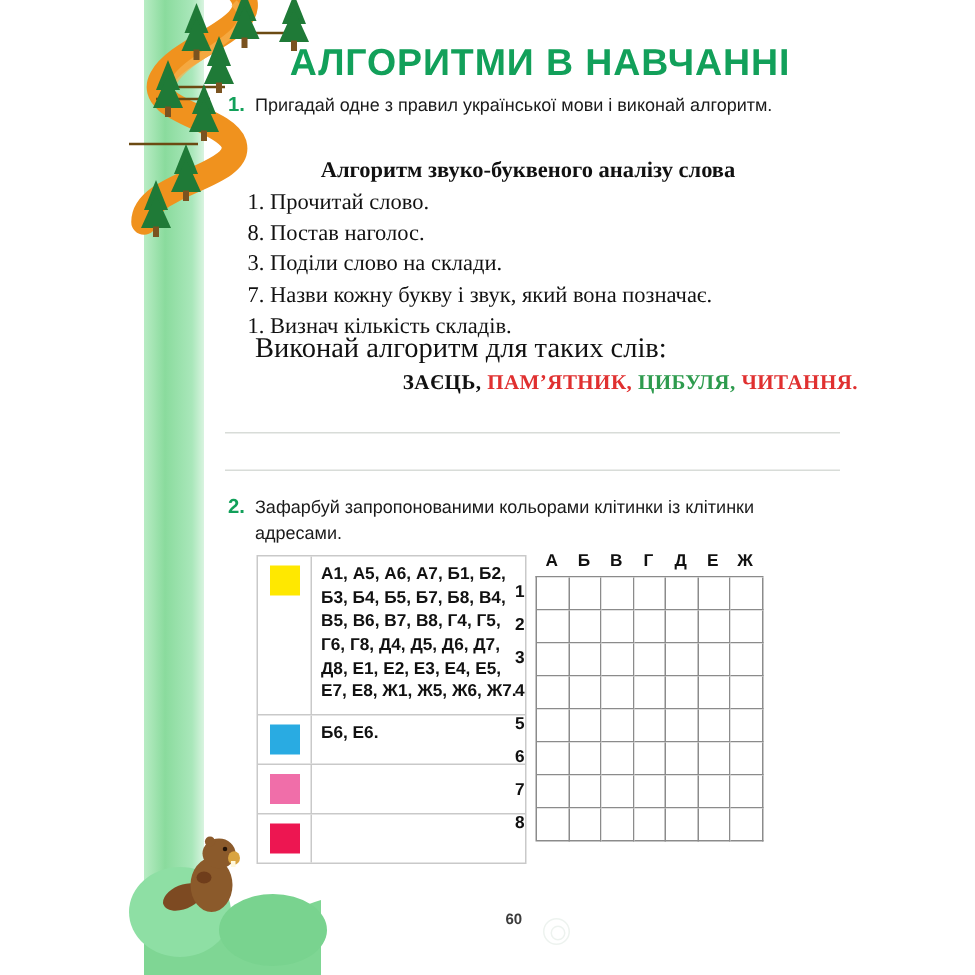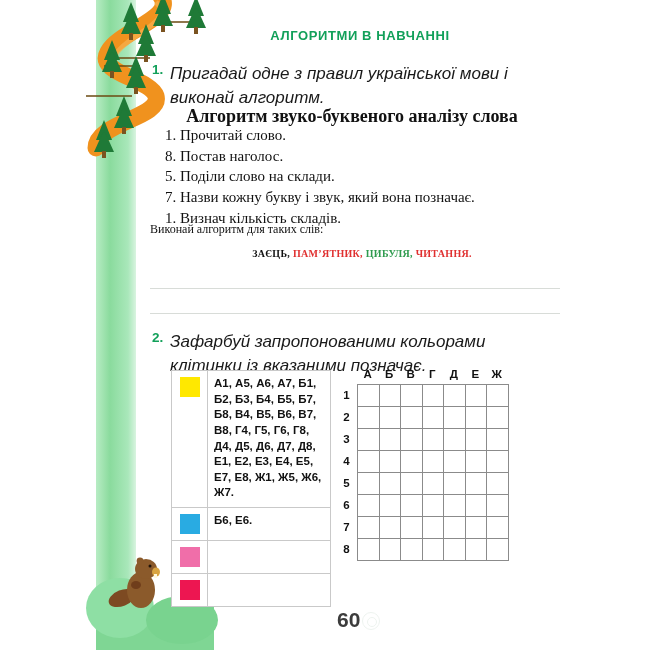--- a/index.html
+++ b/index.html
@@ -15,88 +15,87 @@
   
   #decor { position:absolute; left:0; top:0; width:230px; height:650px; pointer-events:none; }
 
   
   .page { position:absolute; left:0; top:0; width:650px; height:650px; }
 
   .title {
     position:absolute; left:150px; top:28px; width:420px;
     text-align:center;
     color:#12a05a;
-    font-size:13px;
+    font-size:25px;
     font-weight:bold;
     letter-spacing:0.6px;
   }
 
   .ex { position:absolute; }
 
   .ex-num {
     color:#12a05a;
     font-weight:bold;
     font-size:13.5px;
     position:absolute; left:0; top:0;
   }
   .ex-body {
     margin-left:18px;
-    font-size:17px;
+    font-size:12px;
     color:#1a1a1a;
     line-height:1.42;
-    font-style:italic;
   }
 
   #ex1 { left:152px; top:62px; width:400px; }
   #ex2 { left:152px; top:330px; width:400px; }
 
   .algo-title {
     position:absolute; left:152px; top:106px; width:400px;
     text-align:center;
     font-family:"Liberation Serif", serif;
     font-weight:bold;
-    font-size:18px;
+    font-size:15px;
     color:#111;
   }
 
   .algo-steps {
     position:absolute; left:165px; top:125px; width:400px;
     font-family:"Liberation Serif", serif;
     font-size:15px;
     color:#111;
     line-height:1.38;
   }
   .algo-steps div { white-space:nowrap; }
 
   .algo-outro {
-    position:absolute; left:150px; top:222px;
+    position:absolute; left:170px; top:222px;
     font-family:"Liberation Serif", serif;
-    font-size:12px; color:#111;
+    font-size:19px; color:#111;
   }
 
   .words {
     position:absolute; left:152px; top:248px; width:420px;
-    text-align:center;
+    text-align:right;
     font-family:"Liberation Serif", serif;
     font-weight:bold;
-    font-size:10px;
+    font-size:14px;
     letter-spacing:0.3px;
   }
   .words span { white-space:nowrap; }
 
   .rule {
     position:absolute; left:150px; width:410px; height:1px;
     background:#d8dcd8;
   }
   #rule1 { top:288px; }
   #rule2 { top:313px; }
 
   
   #addr-table {
-    position:absolute; left:171px; top:370px; width:160px;
+    position:absolute; left:171px; top:370px; width:180px;
     border:1px solid #c9c9c9;
     background:#fff;
   }
   .addr-row { display:flex; border-bottom:1px solid #c9c9c9; }
   .addr-row:last-child { border-bottom:none; }
   .swatch-cell {
     width:36px; flex:0 0 36px;
     display:flex; align-items:flex-start; justify-content:center;
     padding:6px 0 6px 0;
     border-right:1px solid #c9c9c9;
@@ -132,21 +131,21 @@
   .grid-cell {
     width:21.5px; height:22px;
     border-right:1px solid #8b8b8b;
     border-bottom:1px solid #8b8b8b;
     background:#fff;
   }
 
   
   #page-number {
     position:absolute; left:337px; top:608px;
-    font-size:21px; font-weight:bold; color:#3c3c3c;
+    font-size:10px; font-weight:bold; color:#3c3c3c;
   }
   #footer-watermark {
     position:absolute; left:362px; top:612px;
     width:18px; height:18px;
     border:1px solid #dfe9e2;
     border-radius:50%;
     opacity:.55;
   }
   #footer-watermark::after {
     content:""; position:absolute; left:4px; top:4px;
@@ -242,40 +241,40 @@
   <div class="ex" id="ex1">
     <span class="ex-num">1.</span>
     <div class="ex-body">Пригадай одне з правил української мови і виконай алгоритм.</div>
   </div>
 
   <div class="algo-title">Алгоритм звуко-буквеного аналізу слова</div>
 
   <div class="algo-steps">
     <div>1. Прочитай слово.</div>
     <div>8. Постав наголос.</div>
-    <div>5. Поділи слово на склади.</div>
+    <div>3. Поділи слово на склади.</div>
     <div>7. Назви кожну букву і звук, який вона позначає.</div>
     <div>1. Визнач кількість складів.</div>
   </div>
 
   <div class="algo-outro">Виконай алгоритм для таких слів:</div>
 
   <div class="words">
     <span style="color: rgb(17, 17, 17);">ЗАЄЦЬ,</span>
     <span style="color: rgb(224, 48, 48);">ПАМ’ЯТНИК,</span>
     <span style="color: rgb(46, 155, 78);">ЦИБУЛЯ,</span>
     <span style="color: rgb(224, 48, 48);">ЧИТАННЯ.</span>
   </div>
 
   <div class="rule" id="rule1"></div>
   <div class="rule" id="rule2"></div>
 
   <div class="ex" id="ex2">
     <span class="ex-num">2.</span>
-    <div class="ex-body">Зафарбуй запропонованими кольорами клітинки із вказаними позначає.</div>
+    <div class="ex-body">Зафарбуй запропонованими кольорами клітинки із клітинки адресами.</div>
   </div>
 
   <div id="addr-table">
     <div class="addr-row">
       <div class="swatch-cell">
         <span class="swatch" style="background: rgb(255, 232, 0);"></span>
       </div>
       <div class="addr-text">А1, А5, А6, А7, Б1, Б2, Б3, Б4, Б5, Б7, Б8, В4, В5, В6, В7, В8, Г4, Г5, Г6, Г8, Д4, Д5, Д6, Д7, Д8, Е1, Е2, Е3, Е4, Е5, Е7, Е8, Ж1, Ж5, Ж6, Ж7.</div>
     </div>
     <div class="addr-row">

